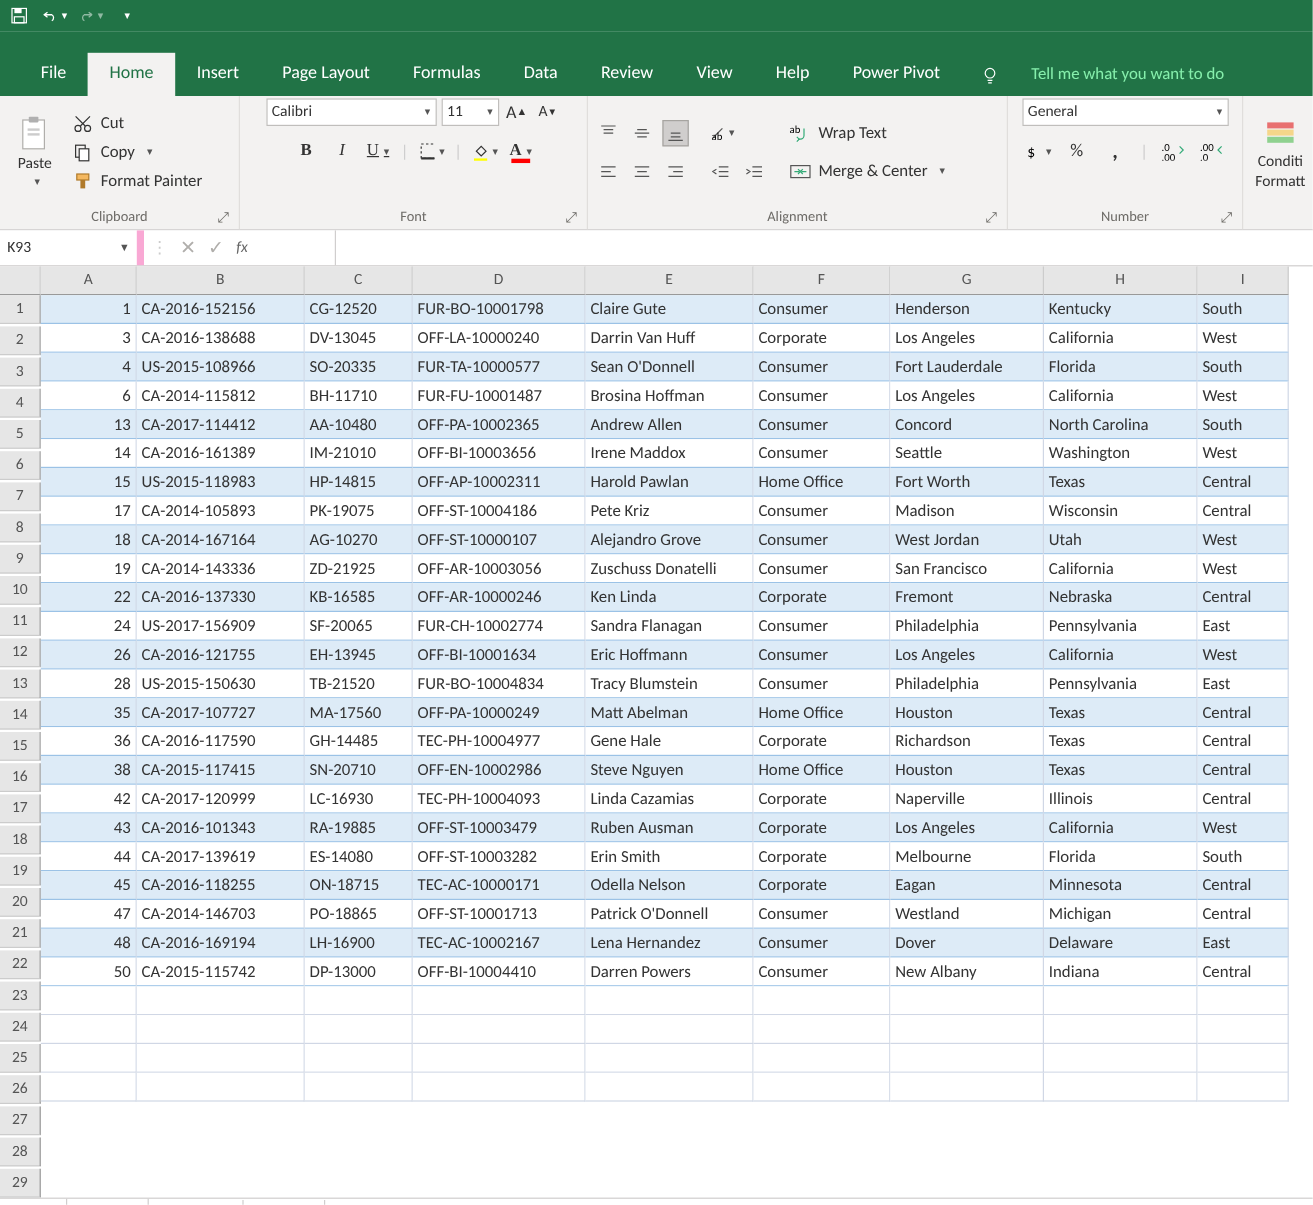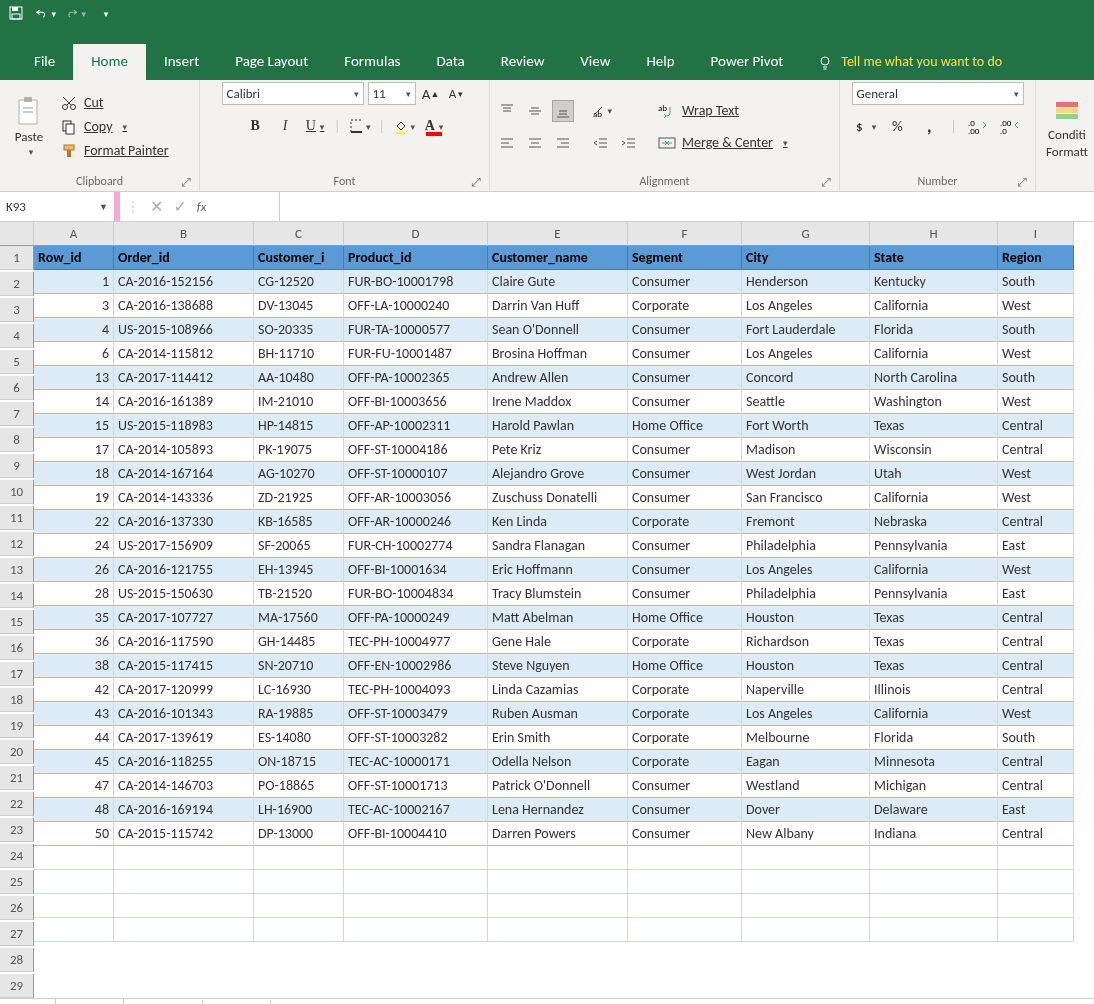--- a/index.html
+++ b/index.html
@@ -7,34 +7,34 @@
 
   .titlebar { background: #217346; height: 26px; display: flex; align-items: center; color: #fff; padding: 0 6px; font-size: 12px; }
   .qat { display: flex; align-items: center; gap: 10px; }
   .qat .icon { width: 20px; height: 20px; display:flex; align-items:center; justify-content:center; cursor:pointer; }
   .title-text { flex: 1; text-align: center; font-size: 14px; }
 
   .ribbon-tabs { background: #217346; height: 54px; display: flex; align-items: flex-end; padding-left: 16px; }
   .tab { padding: 8px 18px 10px 18px; color: #fff; cursor:pointer; font-size: 15px; }
   .tab.active { background: #f3f2f1; color: #217346; }
   .tab.file { color:#fff; }
-  .tellme { display:flex; align-items:center; gap:8px; padding: 8px 16px 10px 16px; color:#fde047; }
+  .tellme { display:flex; align-items:center; gap:26px; padding: 8px 16px 10px 16px; color:#86efac; }
   .bulb { width:16px; height:16px; display:inline-block; }
   .bulb svg { stroke:#fff; fill:none; }
 
   .ribbon { background: #f3f2f1; height: 112px; display:flex; border-bottom:1px solid #d0cece; }
   .group { border-right:1px solid #e0dedc; display:flex; flex-direction:column; justify-content:space-between; padding:2px 6px 0 6px; }
   .group-body { flex:1; display:flex; align-items:center; }
   .group-label { font-size:12px; color:#6d6b67; text-align:center; height:20px; display:flex; align-items:center; justify-content:center; gap:8px; position:relative; }
   .dlaunch { position:absolute; right:0; bottom:2px; width:14px; height:14px; cursor:pointer; display:flex; align-items:center; justify-content:center; }
 
   .vstack { display:flex; flex-direction:column; gap:2px; }
   .hstack { display:flex; align-items:center; gap:6px; }
 
-  .small-btn { display:flex; align-items:center; gap:6px; padding:2px 4px; cursor:pointer; font-size:14px; color:#333;text-decoration:underline; }
+  .small-btn { display:flex; align-items:center; gap:6px; padding:2px 4px; cursor:pointer; font-size:14px; color:#333; }
   .iconbox { width:18px; height:18px; display:flex; align-items:center; justify-content:center; }
   .bigbtn { display:flex; flex-direction:column; align-items:center; justify-content:center; gap:2px; padding:2px 4px; cursor:pointer; font-size:13px; color:#333; }
   .bigicon { width:30px; height:30px; display:flex; align-items:center; justify-content:center; }
 
   .combo { border:1px solid #c0bebc; background:#fff; height:23px; padding:0 4px; display:flex; align-items:center; justify-content:space-between; font-size:13px; }
   .dd { font-size:9px; color:#555; margin-left:4px; }
 
   .rbtn { width:22px; height:22px; display:flex; align-items:center; justify-content:center; cursor:pointer; }
   .rbtn.selected { background:#d0cecd; border:1px solid #a6a4a0; }
 
@@ -431,31 +431,20 @@
         <div class="rh">22</div>
         <div class="rh">23</div>
         <div class="rh">24</div>
         <div class="rh">25</div>
         <div class="rh">26</div>
         <div class="rh">27</div>
         <div class="rh">28</div>
         <div class="rh">29</div>
       </div>
     <div class="cells" id="cells">
-        <div class="row hdr-row">
-          <div class="cell wA">Row_id</div>
-          <div class="cell wB">Order_id</div>
-          <div class="cell wC">Customer_i</div>
-          <div class="cell wD">Product_id</div>
-          <div class="cell wE">Customer_name</div>
-          <div class="cell wF">Segment</div>
-          <div class="cell wG">City</div>
-          <div class="cell wH">State</div>
-          <div class="cell wI">Region</div>
-        </div>
         <div class="row band">
           <div class="cell wA rnum">1</div>
           <div class="cell wB">CA-2016-152156</div>
           <div class="cell wC">CG-12520</div>
           <div class="cell wD">FUR-BO-10001798</div>
           <div class="cell wE">Claire Gute</div>
           <div class="cell wF">Consumer</div>
           <div class="cell wG">Henderson</div>
           <div class="cell wH">Kentucky</div>
           <div class="cell wI">South</div>

